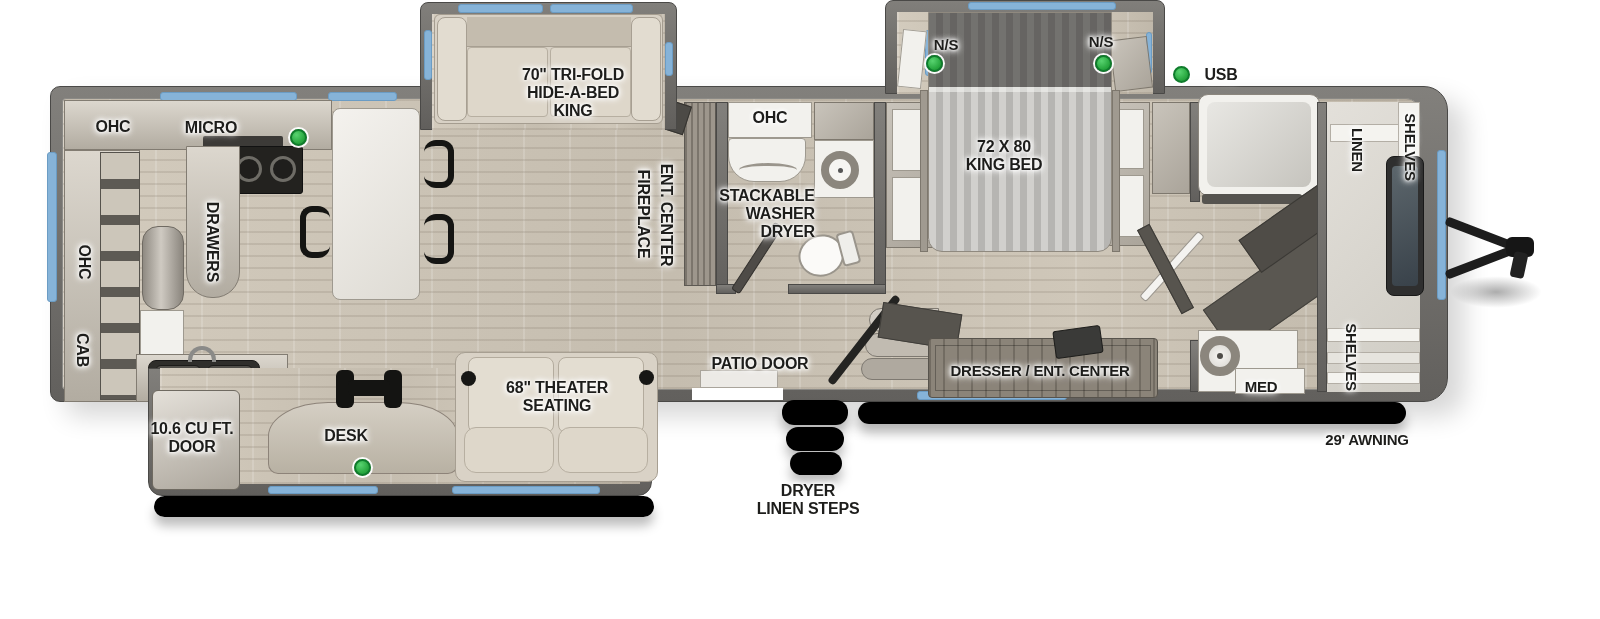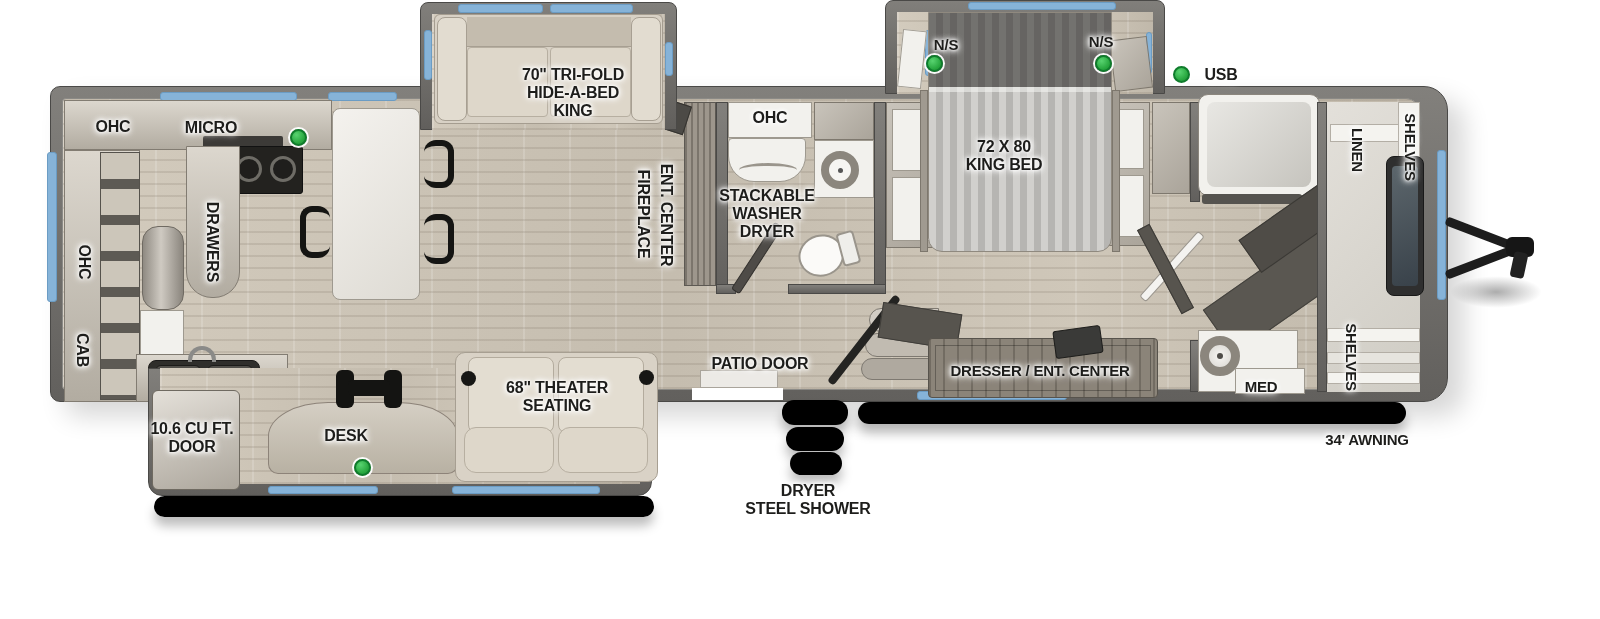--- a/index.html
+++ b/index.html
@@ -230,42 +230,42 @@
 
   <div class="lbl" style="left:573px; top:93px;">
     <span style="display:block;">70" TRI-FOLD</span>
     <span style="display:block;">HIDE-A-BED</span>
     <span style="display:block;">KING</span>
   </div>
   <div class="lbl v" style="left:643px; top:214px;">FIREPLACE</div>
   <div class="lbl v" style="left:666px; top:215px;">ENT. CENTER</div>
 
   <div class="lbl" style="left:770px; top:118px;">OHC</div>
-  <div class="lbl" style="left:767px; top:214px;">
+  <div class="lbl" style="left:767px; top:214px;text-align:right;">
     <span style="display:block;">STACKABLE</span>
     <span style="display:block;">WASHER</span>
     <span style="display:block;">DRYER</span>
   </div>
 
   <div class="lbl" style="left:760px; top:364px;">PATIO DOOR</div>
   <div class="lbl" style="left:808px; top:500px;">
     <span style="display:block;">DRYER</span>
-    <span style="display:block;">STEEL SHOWER</span>
+    <span style="display:block;">LINEN STEPS</span>
   </div>
 
   <div class="lbl s15" style="left:946px; top:45px;">N/S</div>
   <div class="lbl s15" style="left:1101px; top:42px;">N/S</div>
   <div class="lbl" style="left:1221px; top:75px;">USB</div>
   <div class="lbl" style="left:965px; top:156px;margin-left:39px;">
     <span style="display:block;">72 X 80</span>
     <span style="display:block;">KING BED</span>
   </div>
   <div class="lbl s15" style="left:1040px; top:371px;">DRESSER / ENT. CENTER</div>
 
   <div class="lbl s15" style="left:1261px; top:387px;">MED</div>
 
   <div class="lbl s15 v" style="left:1357px; top:150px;">LINEN</div>
   <div class="lbl s15 v" style="left:1410px; top:147px;">SHELVES</div>
   <div class="lbl s15 v" style="left:1351px; top:357px;">SHELVES</div>
 
-  <div class="lbl s15" style="left:1367px; top:440px;">34' AWNING</div>
+  <div class="lbl s15" style="left:1367px; top:440px;">29' AWNING</div>
 
 </div>
 
 </body></html>

